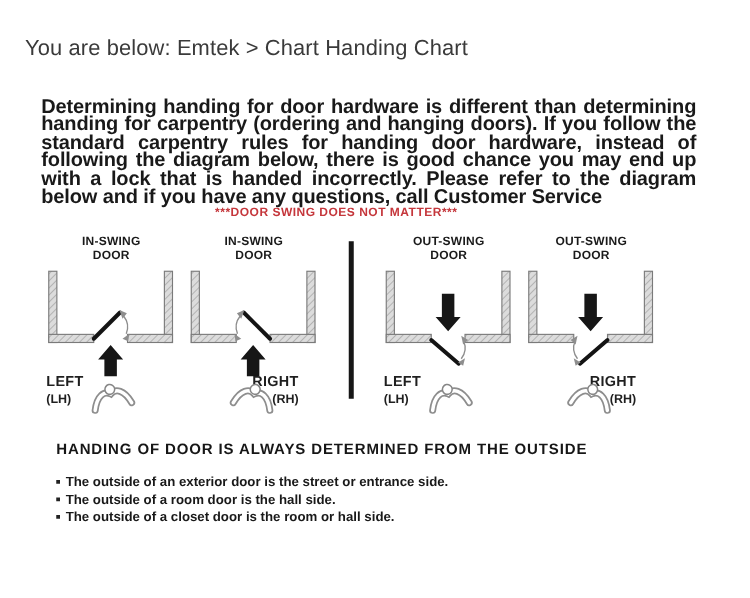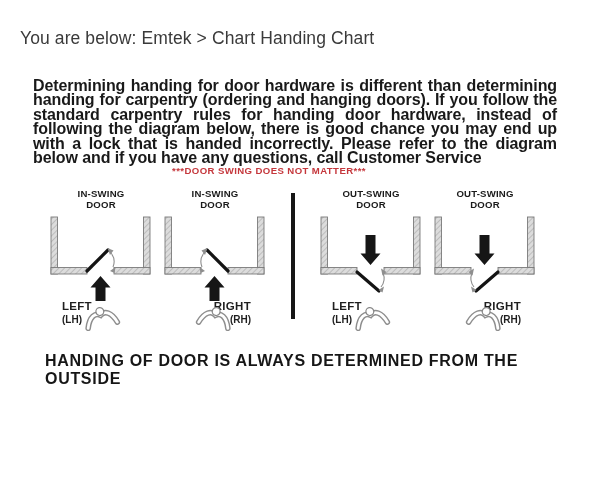--- a/index.html
+++ b/index.html
@@ -14,41 +14,41 @@
   .chart{margin:30px 0 0 33px;width:524px;}
   .intro{
     font-size:16px;font-weight:700;line-height:14.4px;text-align:justify;
     letter-spacing:-0.1px;color:#191919;
   }
   .warning{
     margin-right:52px;text-align:center;
     font-size:9.6px;font-weight:700;letter-spacing:0.4px;color:#c5373c;
   }
   
-  .band{display:flex;align-items:flex-start;margin-top:13px;margin-left:16px;}
+  .band{display:flex;align-items:flex-start;margin-top:13px;margin-left:4px;}
   .cell{width:104px;flex:0 0 104px;}
   .cell.gap{margin-left:10px;}
   .divider{
     flex:0 0 4px;width:4px;height:126px;background:#161616;margin:4px 24px 0 24px;
   }
   .dtitle{
     text-align:center;font-weight:700;font-size:9.6px;line-height:10.5px;
     letter-spacing:0.2px;color:#1a1a1a;margin-bottom:5px;min-height:21px;
   }
   .room{display:block;width:103px;height:88px;}
   .lrow{position:relative;height:34px;margin-top:-5px;}
   .hand{position:absolute;top:2px;}
-  .hand-left{left:13px;text-align:left;}
+  .hand-left{left:0;text-align:left;}
   .hand-right{right:16px;text-align:right;}
   .hand-name{font-size:11.5px;font-weight:700;letter-spacing:0.3px;}
   .hand-abbr{font-size:10px;font-weight:600;margin-top:2px;}
   .person{position:absolute;left:50%;top:5px;transform:translateX(-50%);width:40px;height:28px;}
   
   .outside{margin:20px 0 0 12px;}
-  .outside-h{font-size:16px;font-weight:700;letter-spacing:0.7px;color:#161616;}
+  .outside-h{font-size:12px;font-weight:700;letter-spacing:0.7px;color:#161616;}
   .rules{margin:13px 0 0 0;padding:0;list-style:none;font-size:10.6px;font-weight:600;line-height:14px;color:#191919;}
   .rules li::before{
     content:"";display:inline-block;width:2.5px;height:2.5px;background:#222;
     margin:0 5px 2px 0;vertical-align:middle;
   }
   .hidden-defs{position:absolute;width:0;height:0;}
   
   .wall{fill:url(#hatch);stroke:#7a7a7a;stroke-width:0.9;}
   .door{stroke:#141414;stroke-width:3.2;stroke-linecap:round;fill:none;}
   .swing-arc{fill:none;stroke:#8e8e8e;stroke-width:1.1;}
@@ -224,15 +224,20 @@
             </g>
           </g>
         </svg>
       </div>
     </div>
 
   </div>
 
   <div class="outside">
     <div class="outside-h">HANDING OF DOOR IS ALWAYS DETERMINED FROM THE OUTSIDE</div>
+    <ul class="rules">
+      <li>The outside of an exterior door is the street or entrance side.</li>
+      <li>The outside of a room door is the hall side.</li>
+      <li>The outside of a closet door is the room or hall side.</li>
+    </ul>
   </div>
 
 </div>
 
 </body></html>

